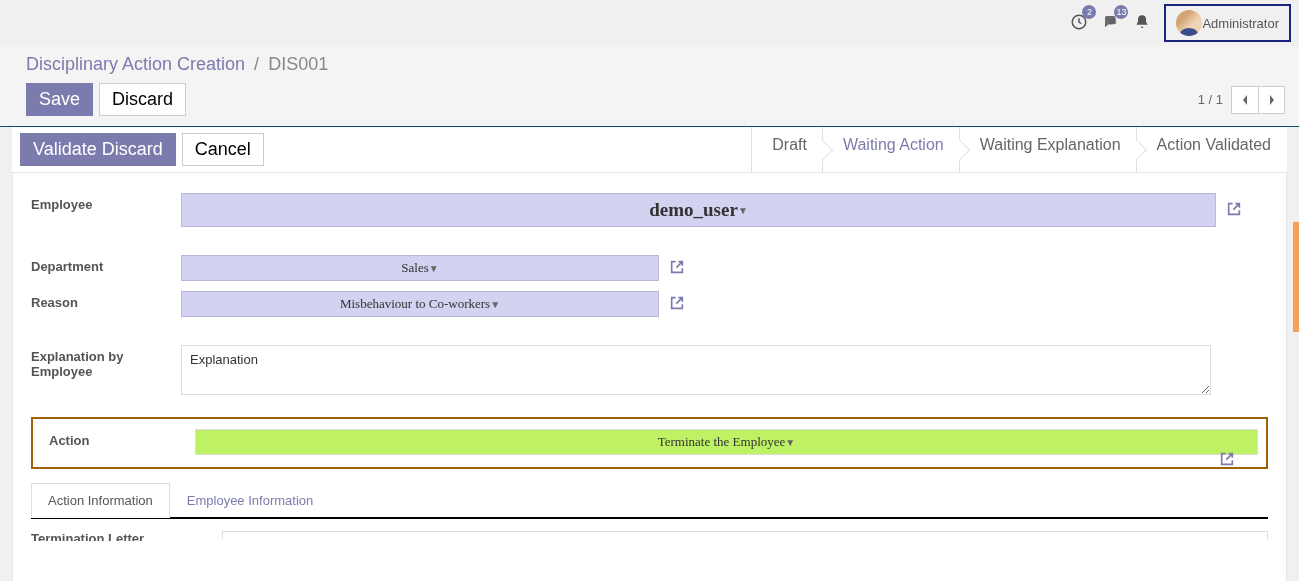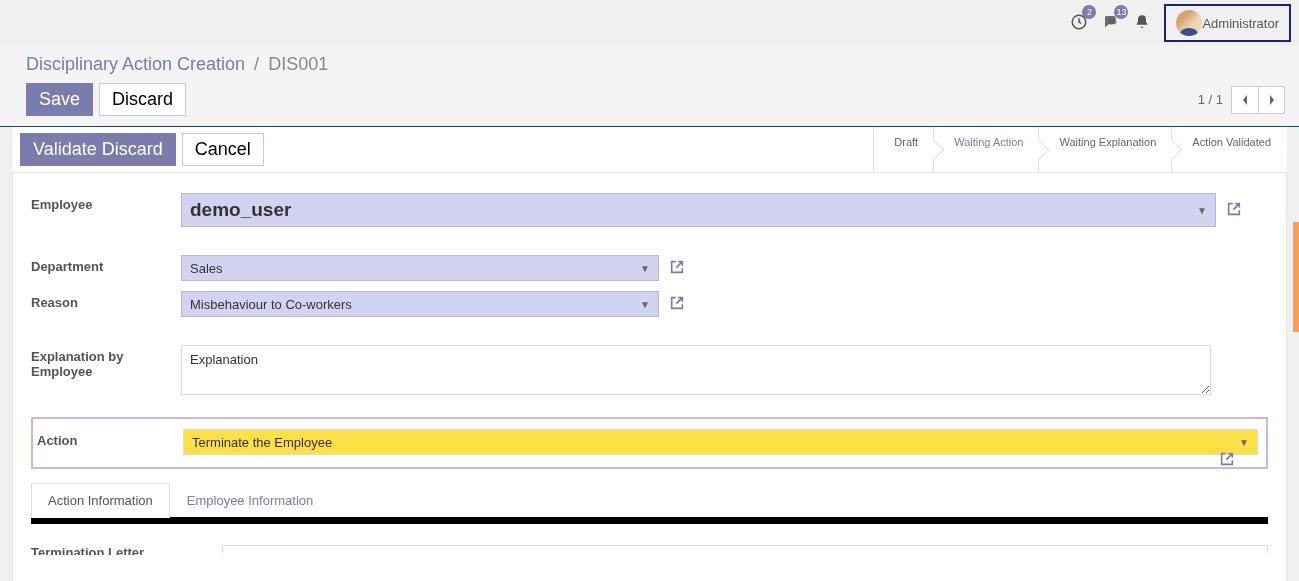--- a/index.html
+++ b/index.html
@@ -26,44 +26,44 @@
 .btn-group { display: flex; gap: 6px; }
 .pager { display: flex; align-items: center; gap: 8px; color: #666; }
 .pager-btns { display: flex; border: 1px solid #ccc; }
 .pager-btn { width: 26px; height: 26px; display: flex; align-items: center; justify-content: center; background: #fff; cursor: pointer; color: #666; }
 .pager-btn + .pager-btn { border-left: 1px solid #ccc; }
 
 
 .actionbar { display: flex; justify-content: space-between; align-items: stretch; background: #fff; border-bottom: 1px solid #e5e5e5; margin: 0 12px; }
 .actionbar-left { display: flex; gap: 6px; padding: 6px 8px; }
 .statusbar { display: flex; align-items: stretch; }
-.status-step { position: relative; padding: 9px 16px 9px 20px; color: #666; font-size: 11px; border-left: none; }
+.status-step { position: relative; padding: 9px 16px 9px 20px; color: #666; font-size: 16px; border-left: none; }
 .status-step::before { content:""; position:absolute; left:-1px; top:0; bottom:0; width:1px; background:#e0e0e0; }
 .status-step::after { content:""; position:absolute; right:-7px; top:50%; transform:translateY(-50%) rotate(45deg); width:14px; height:14px; border-top:1px solid #e0e0e0; border-right:1px solid #e0e0e0; background:#fff; z-index:1; }
 .status-step:last-child::after { display:none; }
 .status-step.active { color: #7c7bad; font-weight: 500; }
 
 
 .sheet { background: #fff; margin: 0 12px; padding: 20px 18px 0 18px; border-left:1px solid #e5e5e5; border-right:1px solid #e5e5e5; height: calc(581px - 46px - 64px - 40px); overflow: hidden; position: relative; }
 .form-row { display: flex; align-items: flex-start; margin-bottom: 16px; }
 .form-label { width: 150px; flex-shrink: 0; font-weight: bold; color: #555; padding-top: 4px; font-size: 13px; }
 .form-field { flex: 1; display: flex; align-items: center; gap: 10px; }
-.m2o { display: flex; align-items: center; justify-content: space-between; background: #d3d2f0; border: 1px solid #b8b7de; padding: 0 8px; height: 26px; font-size: 13px; color: #333; cursor: pointer; }
+.m2o { display: flex; align-items: center; justify-content: center; background: #d3d2f0; border: 1px solid #b8b7de; padding: 0 8px; height: 26px; font-size: 13px; color: #333; cursor: pointer; font-family: Liberation Serif, serif; }
 .m2o.large { height: 34px; font-size: 19px; font-weight: bold; color: #333; width: 1035px; }
 .m2o .caret { font-size: 10px; color: #666; }
 .m2o-half { width: 478px; }
 .ext-link { color: #7c7bad; cursor: pointer; }
 .textarea { width: 1030px; min-height: 50px; border: 1px solid #ddd; padding: 6px 8px; font-size: 13px; color: #333; resize: vertical; font-family: inherit; }
 
-.action-box { border: 2px solid #c4b5fd; padding: 10px 8px 12px 4px; margin-bottom: 14px; }
+.action-box { border: 2px solid #a16207; padding: 10px 8px 12px 16px; margin-bottom: 14px; }
 .action-box .form-row { margin-bottom: 0; }
-.m2o-full { flex: 1; background: #fde047; border: 1px solid #ddd; }
+.m2o-full { flex: 1; background: #bef264; border: 1px solid #ddd; }
 .m2o-full-wrap { width: 1025px; }
 
-.tabs { display: flex; border-bottom: 7px solid #000000; margin-bottom: 21px; }
+.tabs { display: flex; border-bottom: 2px solid #000000; margin-bottom: 12px; }
 .tab { padding: 9px 16px; font-size: 13px; cursor: pointer; color: #7c7bad; border: 1px solid transparent; margin-bottom: -1px; }
 .tab.active { color: #555; border: 1px solid #ddd; border-bottom-color: #fff; background: #fff; }
 
 .cut-label { font-weight: bold; color: #555; }
 
 .side-indicator { position: absolute; right: 0; top: 222px; width: 6px; height: 110px; background: #f5a05a; }
 </style>
 </head>
 <body>
 

